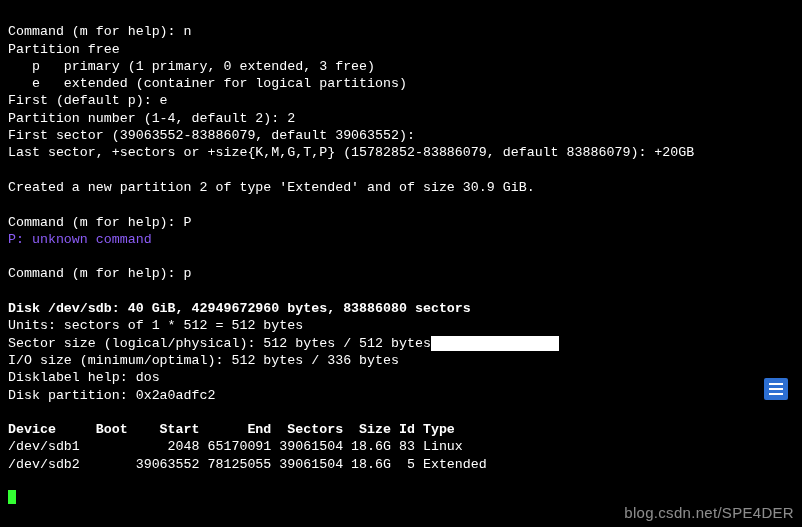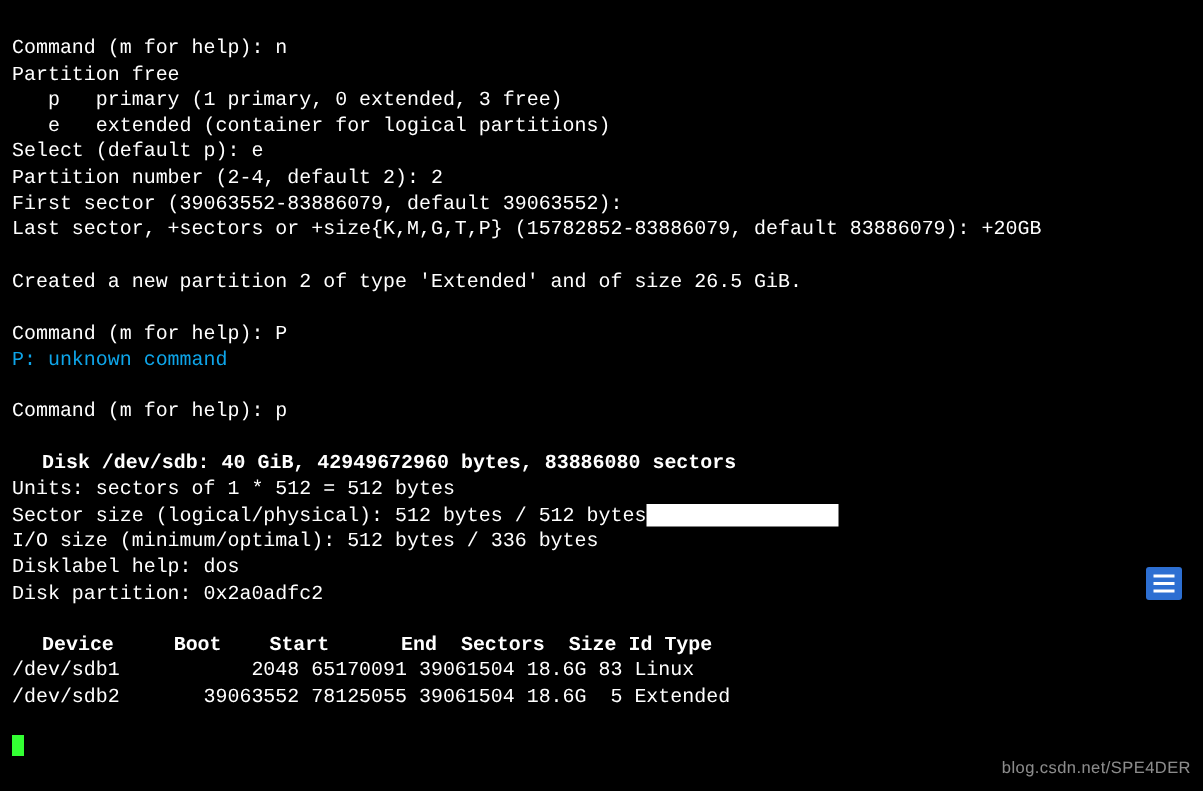--- a/index.html
+++ b/index.html
@@ -12,40 +12,40 @@
     font-size: 13.3px;
     line-height: 17.3px;
     color: #fff;
     overflow: hidden;
     position: relative;
   }
   .term {
     padding: 6px 8px 0 8px;
     white-space: pre;
   }
-  .bold { font-weight: bold; margin-left: 20px; }
-  .red  { color: #0ea5e9; margin-top: 32px; }
+  .bold { font-weight: bold; }
+  .red  { color: #8b5cf6; margin-top: 32px; }
   .highlight {
     background: #fff;
     color: #000;
   }
   .cursor {
     display: inline-block;
     width: 8px;
     height: 14px;
     background: #3f3;
     vertical-align: -2px;
   }
   .watermark {
     position: absolute;
     right: 8px;
     bottom: 6px;
     color: rgba(255,255,255,0.55);
     font-family: Arial, sans-serif;
-    font-size: 11px;
+    font-size: 15px;
     letter-spacing: 0.3px;
   }
   .menu-btn {
     position: absolute;
     right: 14px;
     top: 378px;
     width: 24px;
     height: 22px;
     background: #2d6fd2;
     border-radius: 2px;
@@ -63,26 +63,26 @@
   
 </style>
 </head>
 <body>
 
 <div class="term">
 <span>Command (m for help): </span><span>n</span>
 <span>Partition free</span>
 <span>   p   primary (1 primary, 0 extended, 3 free)</span>
 <span>   e   extended (container for logical partitions)</span>
-<span>Select (default p): </span><span>e</span>
-<span>Partition number (2-4, default 2): </span><span>2</span>
+<span>First (default p): </span><span>e</span>
+<span>Partition number (1-4, default 2): </span><span>2</span>
 <span>First sector (39063552-83886079, default 39063552):</span>
 <span>Last sector, +sectors or +size{K,M,G,T,P} (15782852-83886079, default 83886079): </span><span>+20GB</span>
 
-<span>Created a new partition 2 of type 'Extended' and of size 26.5 GiB.</span>
+<span>Created a new partition 2 of type 'Extended' and of size 30.9 GiB.</span>
 
 <span>Command (m for help): </span><span>P</span>
 <span class="red">P: unknown command</span>
 
 <span>Command (m for help): </span><span>p</span>
 
 <span class="bold">Disk /dev/sdb: 40 GiB, 42949672960 bytes, 83886080 sectors</span>
 <span>Units: sectors of 1 * 512 = 512 bytes</span>
 <span>Sector size (logical/physical): 512 bytes / 512 bytes</span><span class="highlight">                </span>
 <span>I/O size (minimum/optimal): 512 bytes / 336 bytes</span>

